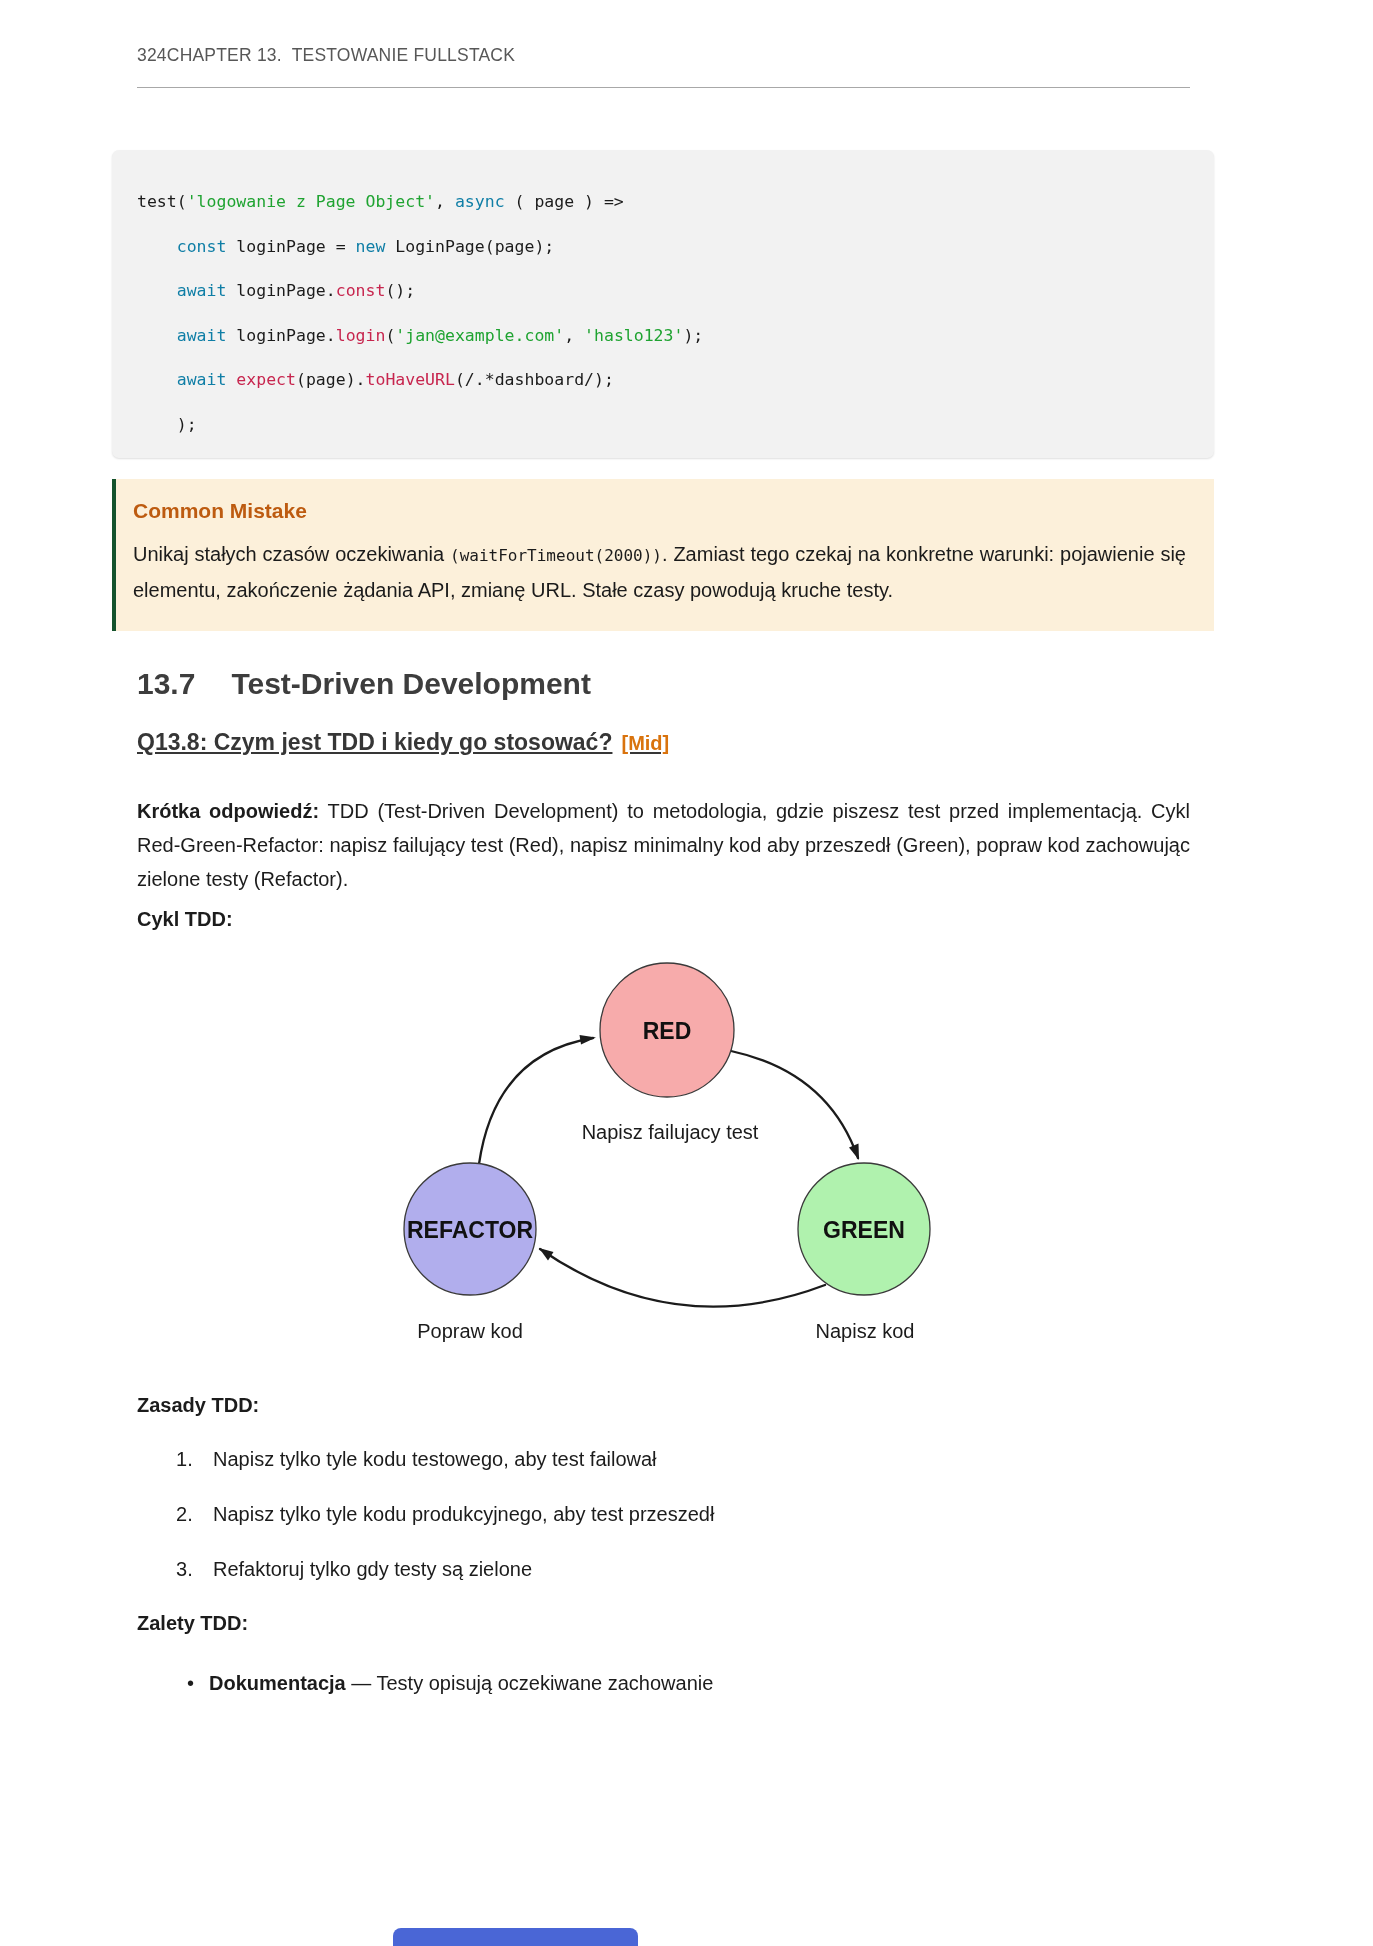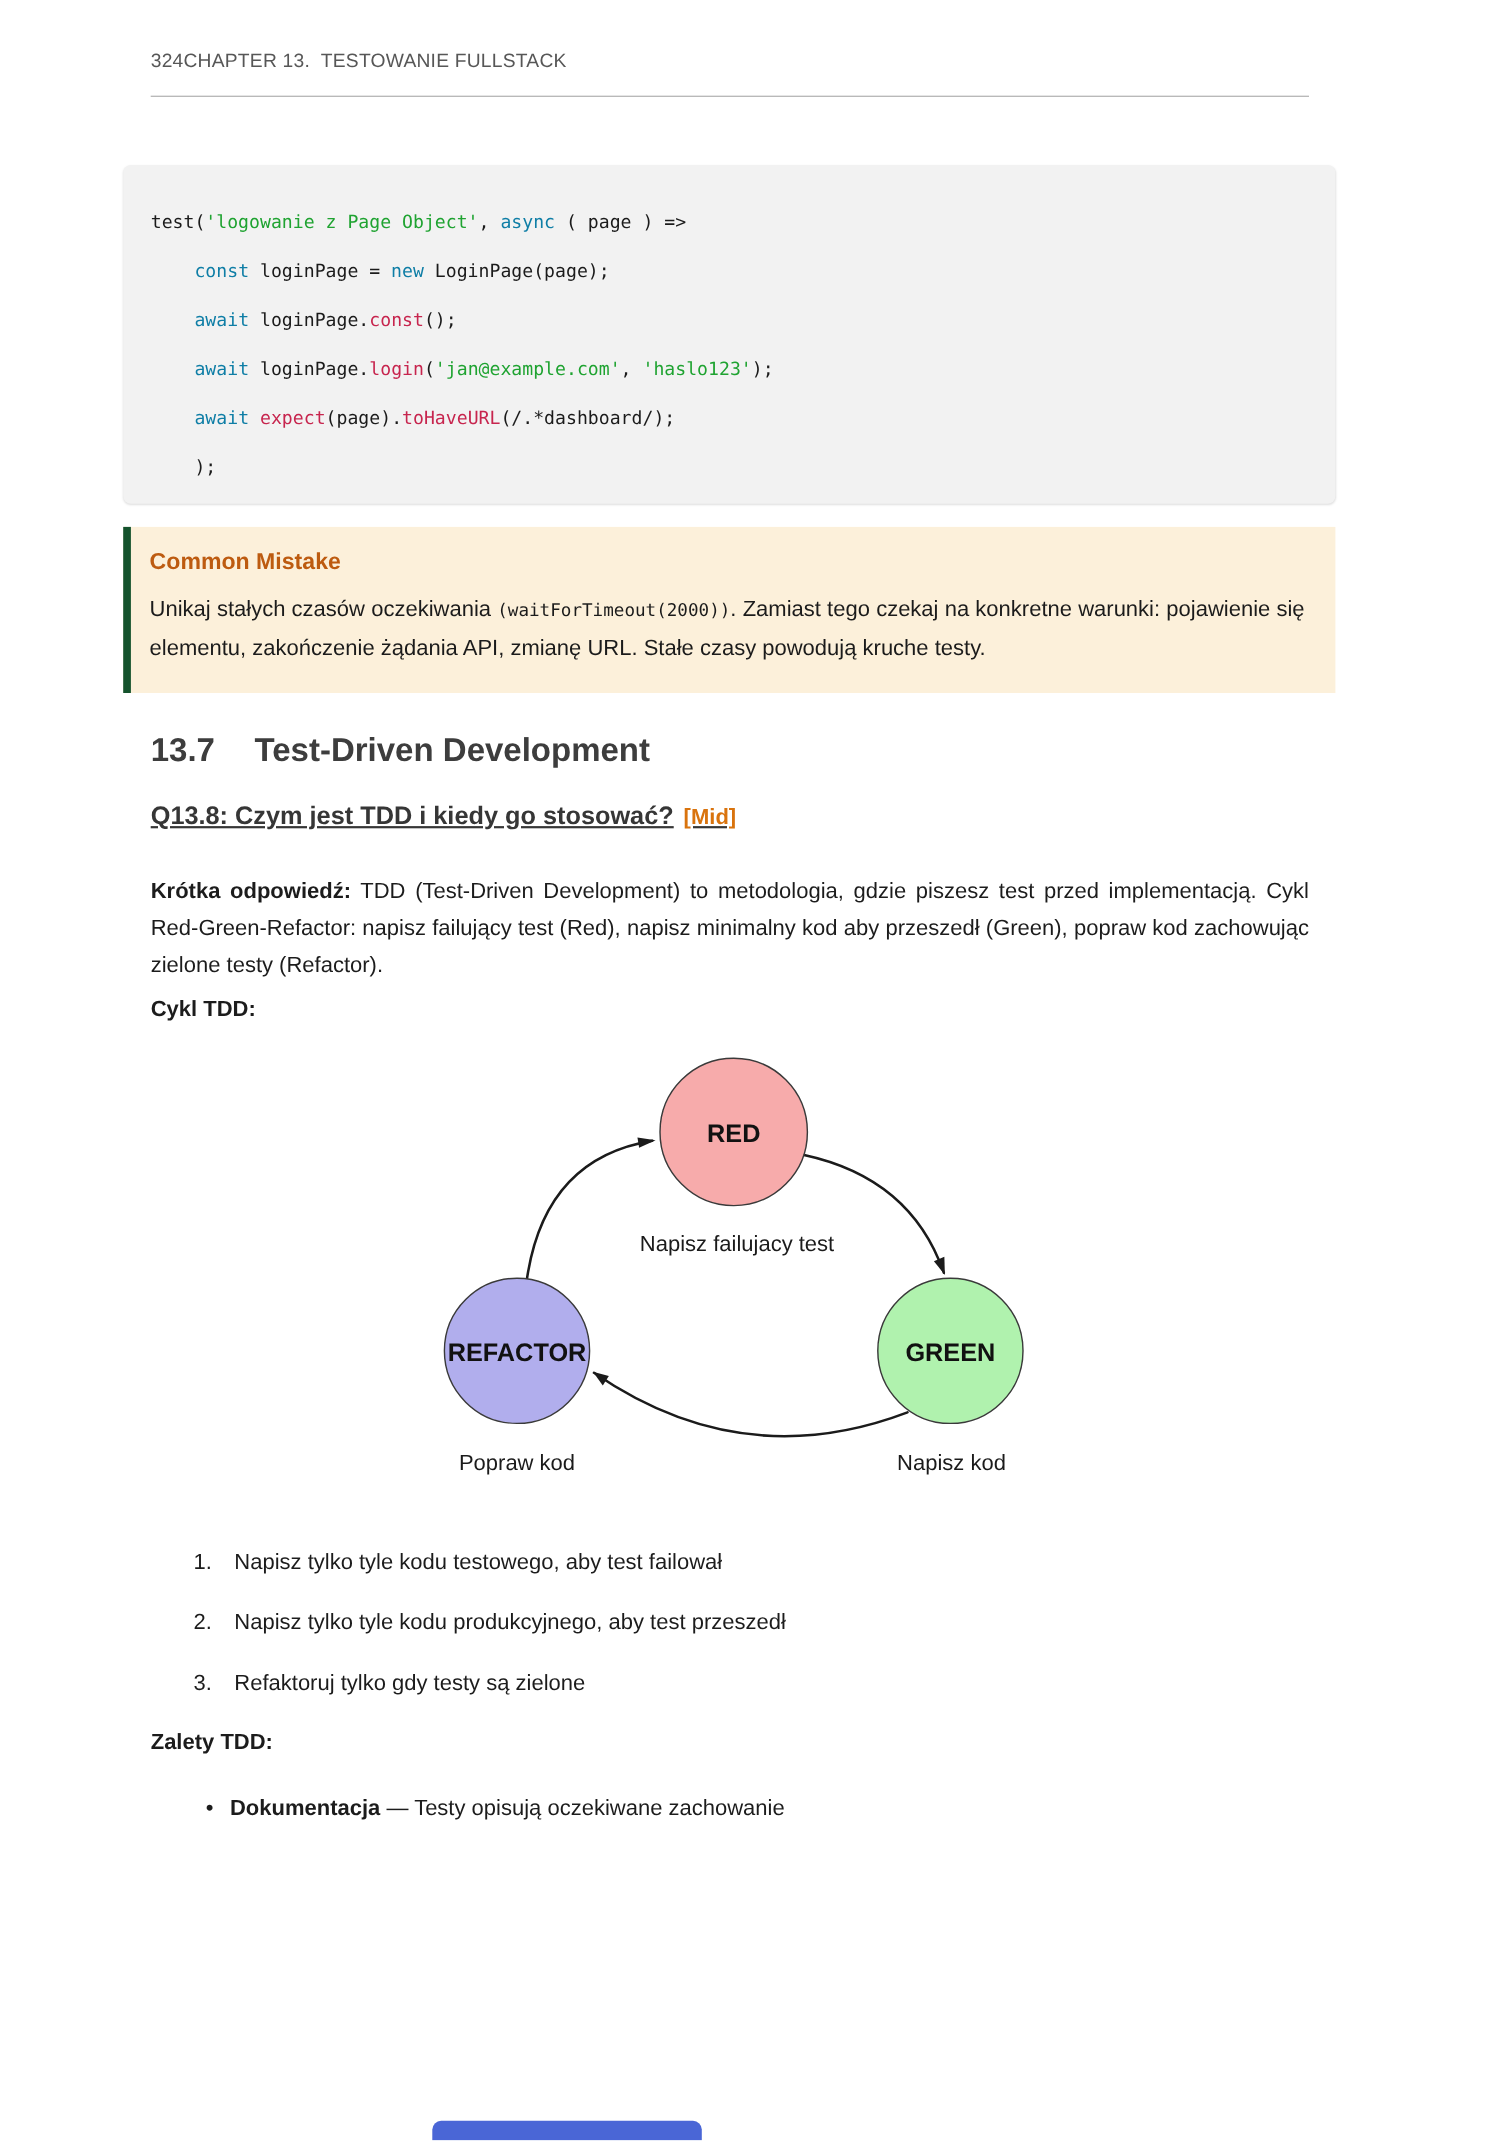--- a/index.html
+++ b/index.html
@@ -57,21 +57,21 @@
   .tok-kw    { color: #0f7ea6; }
   .tok-str   { color: #1fa331; }
   .tok-fn    { color: #c7254e; }
 
   
   .callout {
     margin-left: -25px;
     width: 1102px;
     margin-top: 21px;
     background: #fcf0da;
-    border-left: 7px solid #14532d;
+    border-left: 4px solid #14532d;
     padding: 20px 28px 24px 17px;
   }
   .callout-title {
     color: #bd5b10;
     font-size: 21px;
     font-weight: bold;
     margin-bottom: 14px;
   }
   .callout-body {
     font-size: 20px;
@@ -240,20 +240,21 @@
       <circle class="node-circle" cx="110" cy="275" r="66" fill="#b1aeed"></circle>
       <text class="node-label" x="110" y="276">REFACTOR</text>
       <circle class="node-circle" cx="504" cy="275" r="66" fill="#b0f2ae"></circle>
       <text class="node-label" x="504" y="276">GREEN</text>
 
       <text class="dlabel" x="310" y="178">Napisz failujacy test</text>
       <text class="dlabel" x="110" y="377">Popraw kod</text>
       <text class="dlabel" x="505" y="377">Napisz kod</text>
     </svg>
 
+    <div class="sub-label lbl-rules">Zasady TDD:</div>
     <ol class="rules-list">
       <li>Napisz tylko tyle kodu testowego, aby test failował</li>
       <li>Napisz tylko tyle kodu produkcyjnego, aby test przeszedł</li>
       <li>Refaktoruj tylko gdy testy są zielone</li>
     </ol>
 
     <div class="sub-label lbl-benefits">Zalety TDD:</div>
     <ul class="benefits-list">
       <li><span class="term">Dokumentacja</span><span> — Testy opisują oczekiwane zachowanie</span></li>
     </ul>

